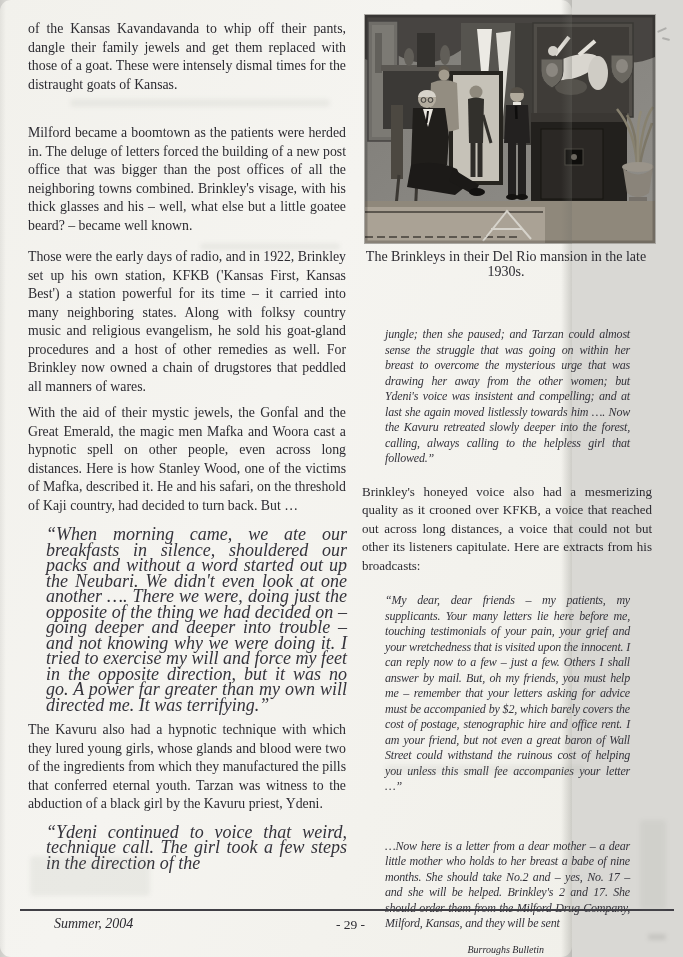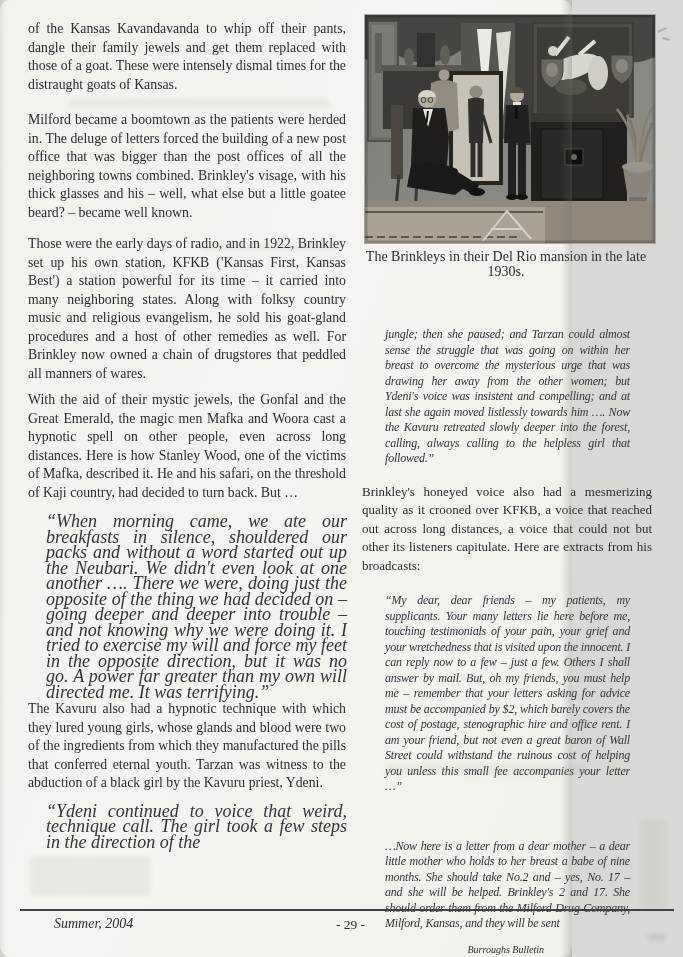--- a/index.html
+++ b/index.html
@@ -73,25 +73,25 @@
     position:absolute;background:#8d8d88;opacity:0.55;border-radius:2px;
   }
 </style>
 </head>
 <body>
 
 <div class="page">
 
   <div class="col-left">
     <p class="body-p">of the Kansas Kavandavanda to whip off their pants, dangle their family jewels and get them replaced with those of a goat. These were intensely dismal times for the distraught goats of Kansas.</p>
-    <p class="body-p" style="margin-top:17px">Milford became a boomtown as the patients were herded in. The deluge of letters forced the building of a new post office that was bigger than the post offices of all the neighboring towns combined. Brinkley's visage, with his thick glasses and his – well, what else but a little goatee beard? – became well known.</p>
+    <p class="body-p" style="margin-top:30px">Milford became a boomtown as the patients were herded in. The deluge of letters forced the building of a new post office that was bigger than the post offices of all the neighboring towns combined. Brinkley's visage, with his thick glasses and his – well, what else but a little goatee beard? – became well known.</p>
     <p class="body-p" style="margin-top:13px">Those were the early days of radio, and in 1922, Brinkley set up his own station, KFKB ('Kansas First, Kansas Best') a station powerful for its time – it carried into many neighboring states. Along with folksy country music and religious evangelism, he sold his goat-gland procedures and a host of other remedies as well. For Brinkley now owned a chain of drugstores that peddled all manners of wares.</p>
     <p class="body-p" style="margin-top:8px">With the aid of their mystic jewels, the Gonfal and the Great Emerald, the magic men Mafka and Woora cast a hypnotic spell on other people, even across long distances. Here is how Stanley Wood, one of the victims of Mafka, described it. He and his safari, on the threshold of Kaji country, had decided to turn back. But …</p>
     <p class="quote-p" style="margin-top:12px">“When morning came, we ate our breakfasts in silence, shouldered our packs and without a word started out up the Neubari. We didn't even look at one another …. There we were, doing just the opposite of the thing we had decided on – going deeper and deeper into trouble – and not knowing why we were doing it. I tried to exercise my will and force my feet in the opposite direction, but it was no go. A power far greater than my own will directed me. It was terrifying.”</p>
-    <p class="body-p" style="">The Kavuru also had a hypnotic technique with which they lured young girls, whose glands and blood were two of the ingredients from which they manufactured the pills that conferred eternal youth. Tarzan was witness to the abduction of a black girl by the Kavuru priest, Ydeni.</p>
+    <p class="body-p" style="margin-top:8px">The Kavuru also had a hypnotic technique with which they lured young girls, whose glands and blood were two of the ingredients from which they manufactured the pills that conferred eternal youth. Tarzan was witness to the abduction of a black girl by the Kavuru priest, Ydeni.</p>
     <p class="quote-p" style="margin-top:11px">“Ydeni continued to voice that weird, technique call. The girl took a few steps in the direction of the</p>
   </div>
 
   <figure class="photo-fig" style="margin:0">
     <svg viewBox="0 0 290 228" preserveAspectRatio="none">
       <defs>
         <linearGradient id="pg" x1="0" y1="0" x2="1" y2="1">
           <stop offset="0" stop-color="#7e7c77"></stop>
             <stop offset="1" stop-color="#918f8a"></stop>
         </linearGradient>

